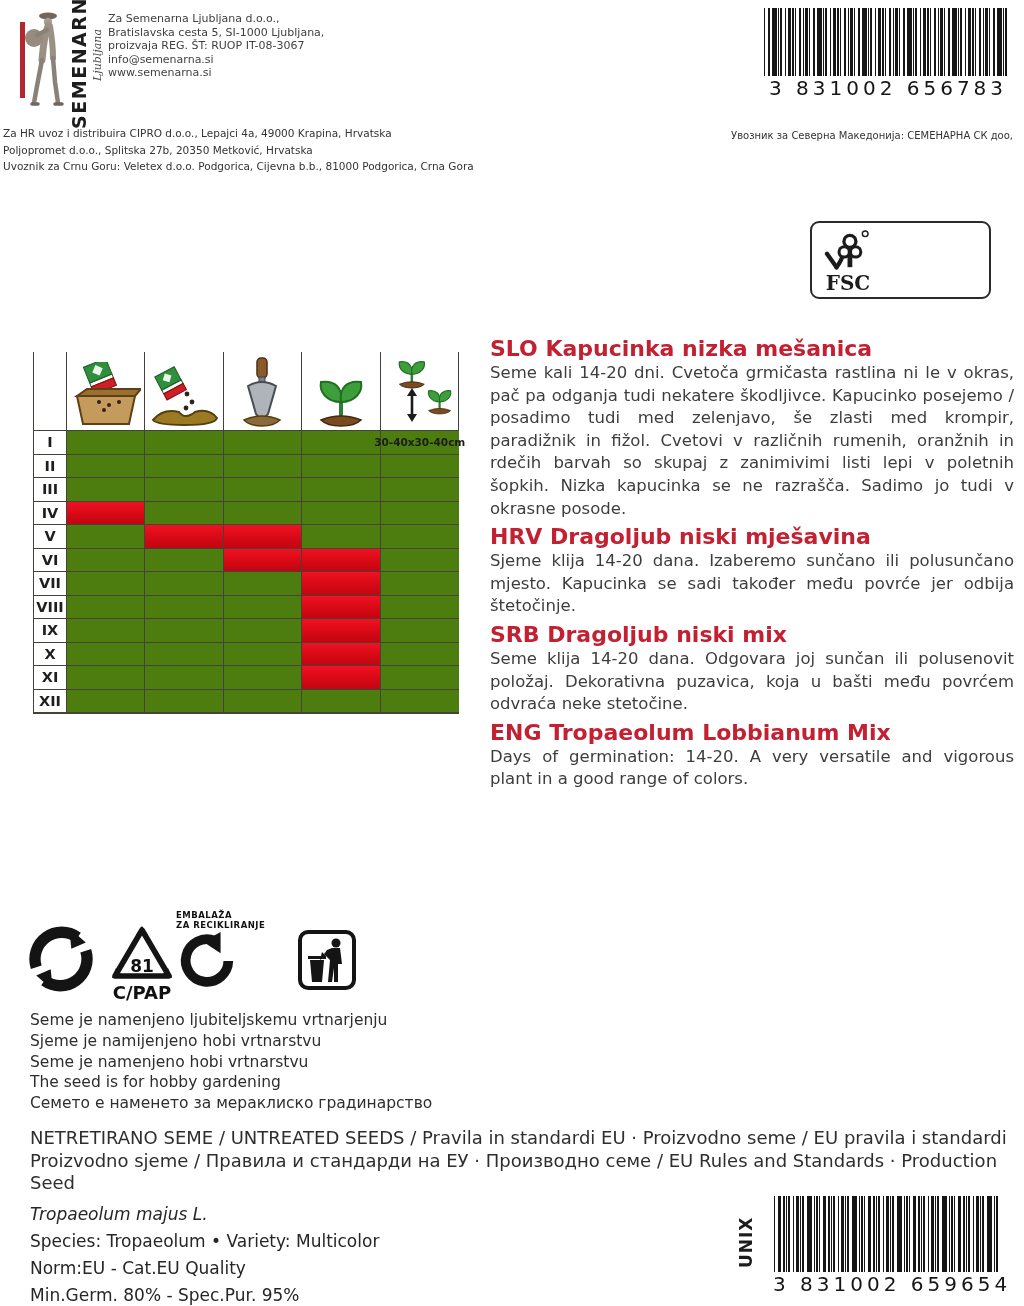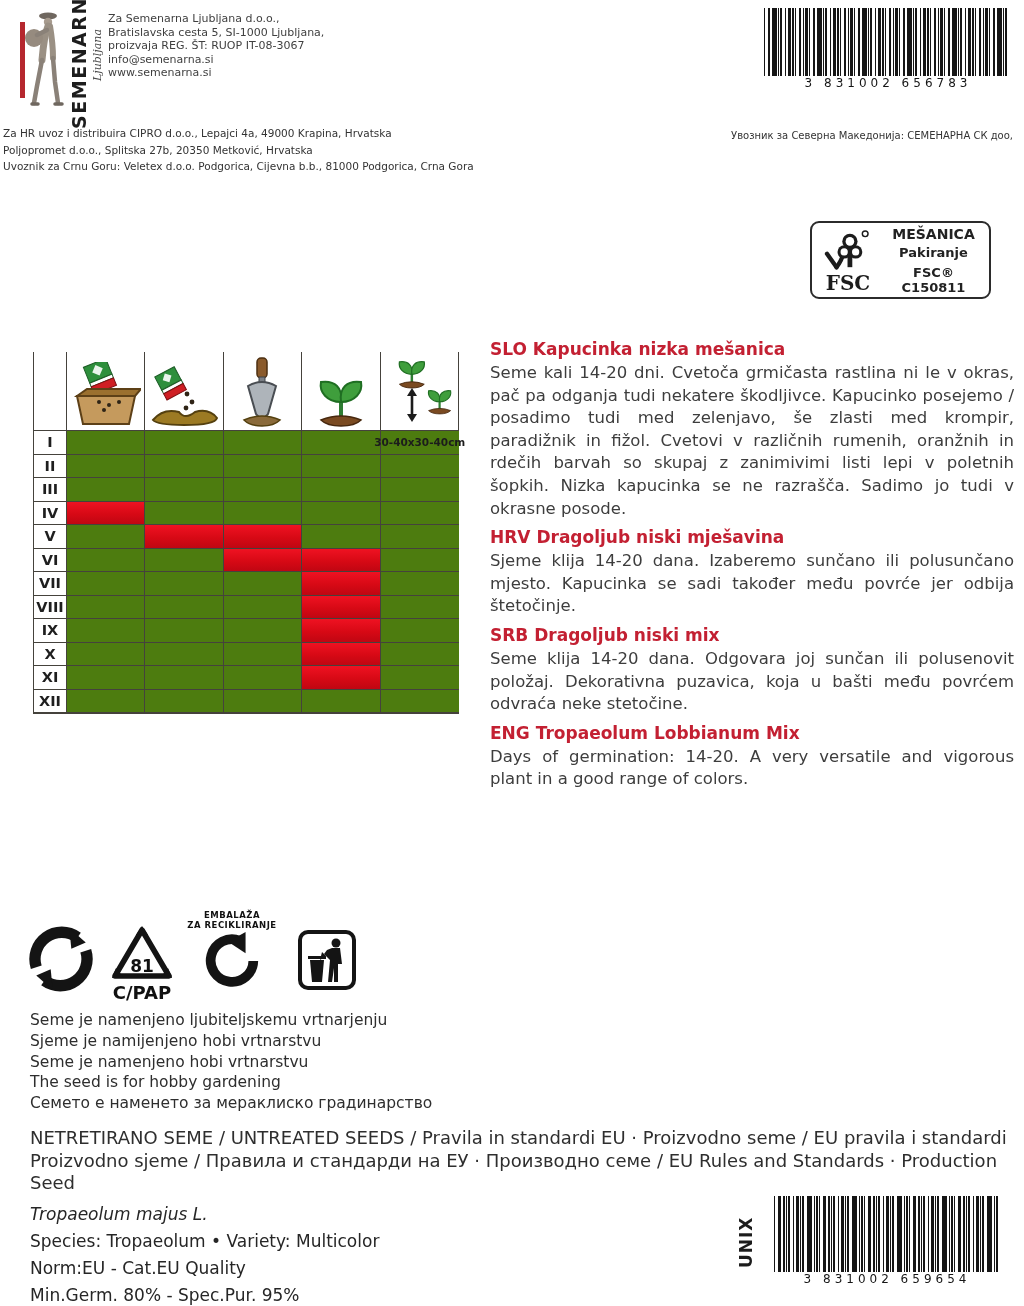--- a/index.html
+++ b/index.html
@@ -11,21 +11,21 @@
   #brand-vert{left:68px;top:4px;height:102px;display:flex;align-items:center;}
   #brand-vert .brand-name{writing-mode:vertical-rl;transform:rotate(180deg);
       font-weight:bold;font-size:19px;letter-spacing:1.5px;color:#1d1d1d;}
   #brand-vert .brand-city{writing-mode:vertical-rl;transform:rotate(180deg);
       font-family:"DejaVu Serif","Liberation Serif",serif;font-style:italic;
       font-size:11px;color:#4a4a4a;margin-left:1px;}
   #address{left:108px;top:12px;font-size:11px;line-height:13.5px;color:#3f3f3f;}
   .barcode{background:#fff;}
   .barcode .bars{position:absolute;left:0;right:0;top:0;bottom:20px;}
   .barcode .digits{position:absolute;left:0;right:0;bottom:0;height:20px;background:#fff;
-      font-size:12px;letter-spacing:4px;color:#161616;text-align:center;white-space:nowrap;}
+      font-size:20px;letter-spacing:4px;color:#161616;text-align:center;white-space:nowrap;}
   #barcode-top{left:763px;top:8px;width:250px;height:88px;}
   
   #dist-left{left:3px;top:125px;font-size:10.5px;line-height:16.5px;color:#333;}
   #dist-right{right:11px;top:128px;font-size:10px;line-height:16px;color:#333;text-align:right;}
   
   #fsc-box{left:810px;top:221px;width:181px;height:78px;border:2.5px solid #2b2b2b;border-radius:9px;
       display:flex;align-items:center;padding:4px 8px;box-sizing:border-box;gap:10px;}
   #fsc-left{width:56px;text-align:center;}
   #fsc-left .fsc-word{font-family:"DejaVu Serif","Liberation Serif",serif;font-weight:bold;
       font-size:20px;color:#1c1c1c;line-height:16px;}
@@ -45,30 +45,30 @@
   .cal-label{background:#fff;border-right:1.5px solid #45423c;border-bottom:1.5px solid #45423c;
       font-weight:bold;font-size:14.5px;color:#1e1e1e;display:flex;align-items:center;justify-content:center;
       box-sizing:border-box;}
   .cal-cell{background:#4d7c0f;border-right:1.5px solid #45423c;border-bottom:1.5px solid #45423c;
       box-sizing:border-box;display:flex;align-items:center;justify-content:center;}
   .cal-cell:nth-child(6n){border-right:none;}
   .cal-cell.bar{background:linear-gradient(180deg,#ef1222 0%,#d70915 55%,#c00612 100%);}
   .cal-cell.spacing{font-weight:bold;font-size:10.5px;color:#1c1c1c;white-space:nowrap;}
   
   #lang-col{left:490px;top:338px;width:524px;}
-  .lang-block h3{margin:0 0 2px 0;font-size:17px;font-weight:bold;color:#c32032;line-height:22px;}
+  .lang-block h3{margin:0 0 2px 0;font-size:22px;font-weight:bold;color:#c32032;line-height:22px;}
   .lang-block p{margin:0 0 6px 0;font-size:16.5px;line-height:22.6px;color:#3d3d3d;
       text-align:justify;text-align-last:left;}
   
   #recycling{left:28px;top:908px;width:330px;height:100px;}
   .rec-item{position:absolute;}
   #triangle-81{left:78px;top:18px;width:72px;text-align:center;}
   #triangle-81 .code{position:absolute;left:0;right:0;top:30px;font-weight:bold;font-size:17px;color:#111;}
   #triangle-81 .mat{font-weight:bold;font-size:18px;color:#111;margin-top:-4px;}
-  #embalaza{left:148px;top:2px;width:112px;text-align:center;}
+  #embalaza{left:148px;top:2px;width:112px;text-align:left;}
   #embalaza .cap{font-size:8.5px;font-weight:bold;color:#111;line-height:10px;letter-spacing:.5px;}
   
   #purpose{left:30px;top:1010px;font-size:15.5px;line-height:20.8px;color:#2e2e2e;}
   #standards{left:30px;top:1127px;font-size:18px;line-height:22.5px;color:#2e2e2e;}
   #species{left:30px;top:1201px;font-size:17px;line-height:27px;color:#262626;}
   #species .latin{font-style:italic;}
   #species b{font-weight:normal;}
   #barcode-bottom{left:773px;top:1196px;width:228px;height:96px;}
   #unix-label{left:736px;top:1202px;height:66px;writing-mode:vertical-rl;transform:rotate(180deg);
       font-weight:bold;font-size:17px;color:#1c1c1c;letter-spacing:1px;}
@@ -202,25 +202,20 @@
           <circle cx="44" cy="5" r="3" fill="none" stroke="#1c1c1c" stroke-width="1.5"></circle>
         </g>
         <g fill="#ffffff">
           <circle cx="28" cy="13" r="4.5"></circle>
           <circle cx="22" cy="24" r="3.8"></circle>
           <circle cx="34" cy="24" r="3.8"></circle>
         </g>
       </svg>
       <div class="fsc-word">FSC</div>
     </div>
-    <div id="fsc-right">
-      <div class="l1">MEŠANICA</div>
-      <div class="l2">Pakiranje</div>
-      <div class="l3">FSC® C150811</div>
-    </div>
   </div>
 
   <div class="abs" id="calendar">
     <div id="cal-header">
       <div class="ch"></div>
 
       <div class="ch">
         <svg width="70" height="66" viewBox="0 0 70 66">
           <g transform="rotate(-22 28 12)">
             <rect x="16" y="0" width="24" height="17" fill="#2e8f3c" stroke="#1d5c26" stroke-width="1"></rect>

